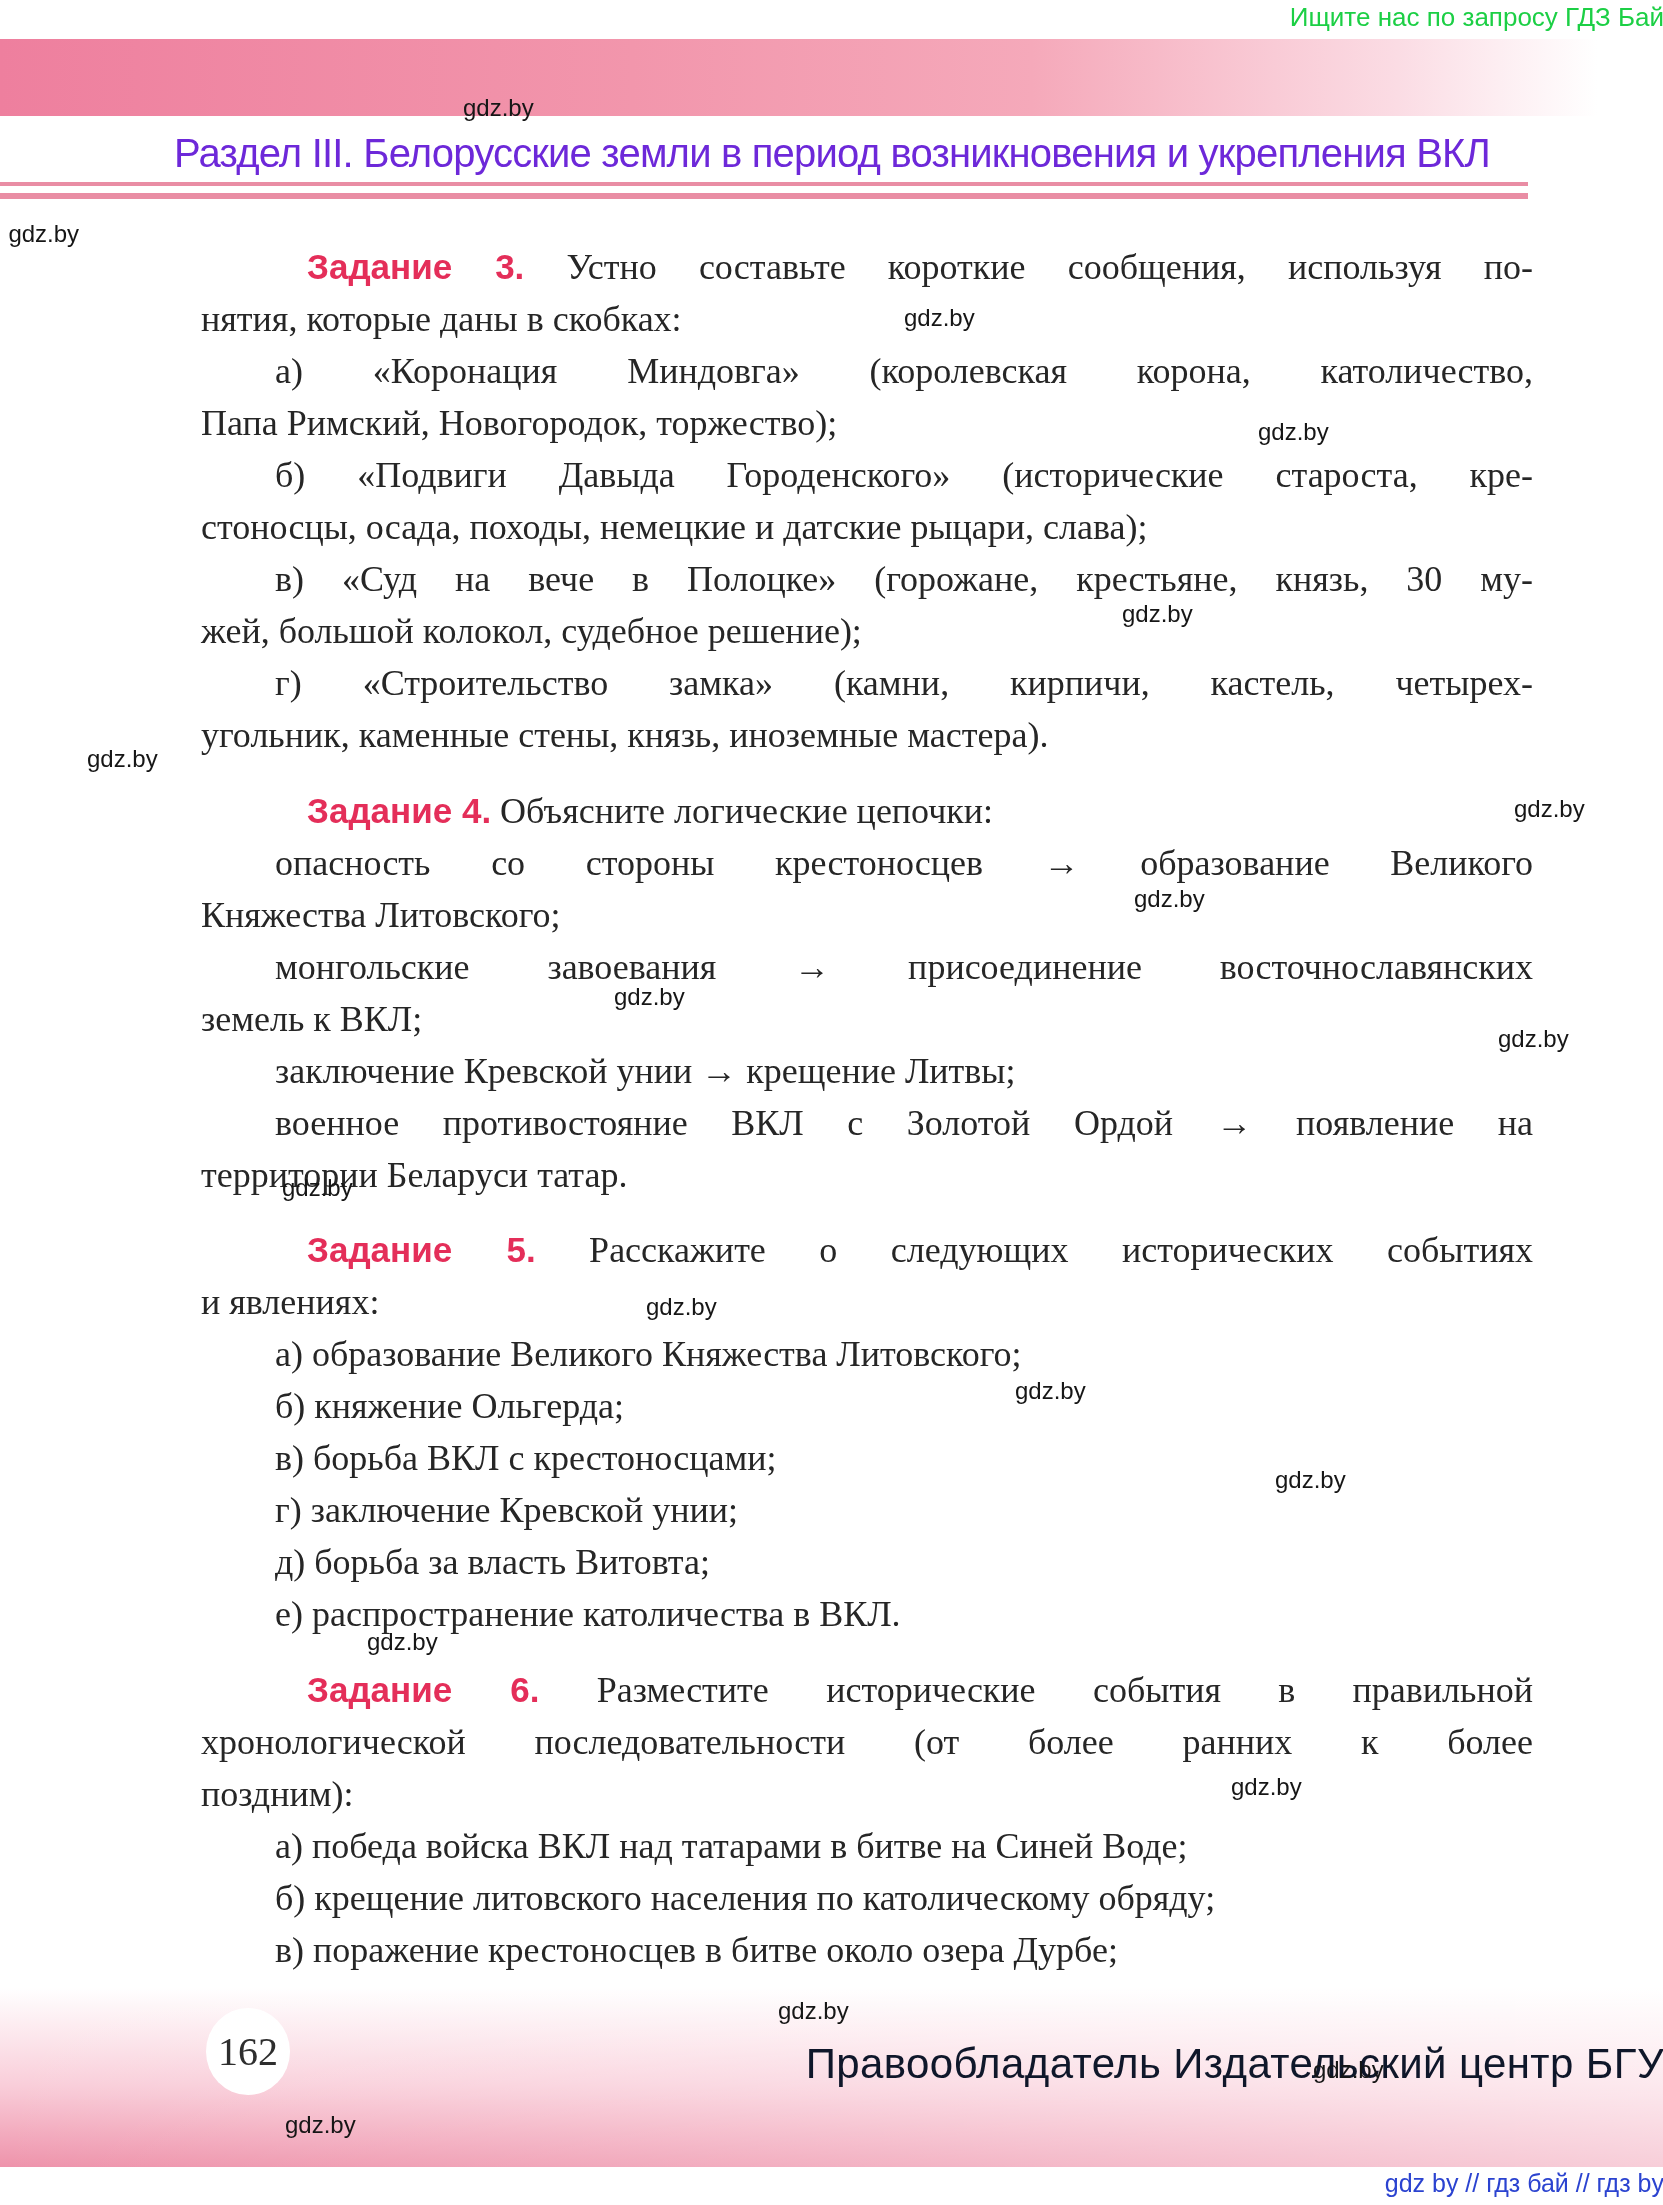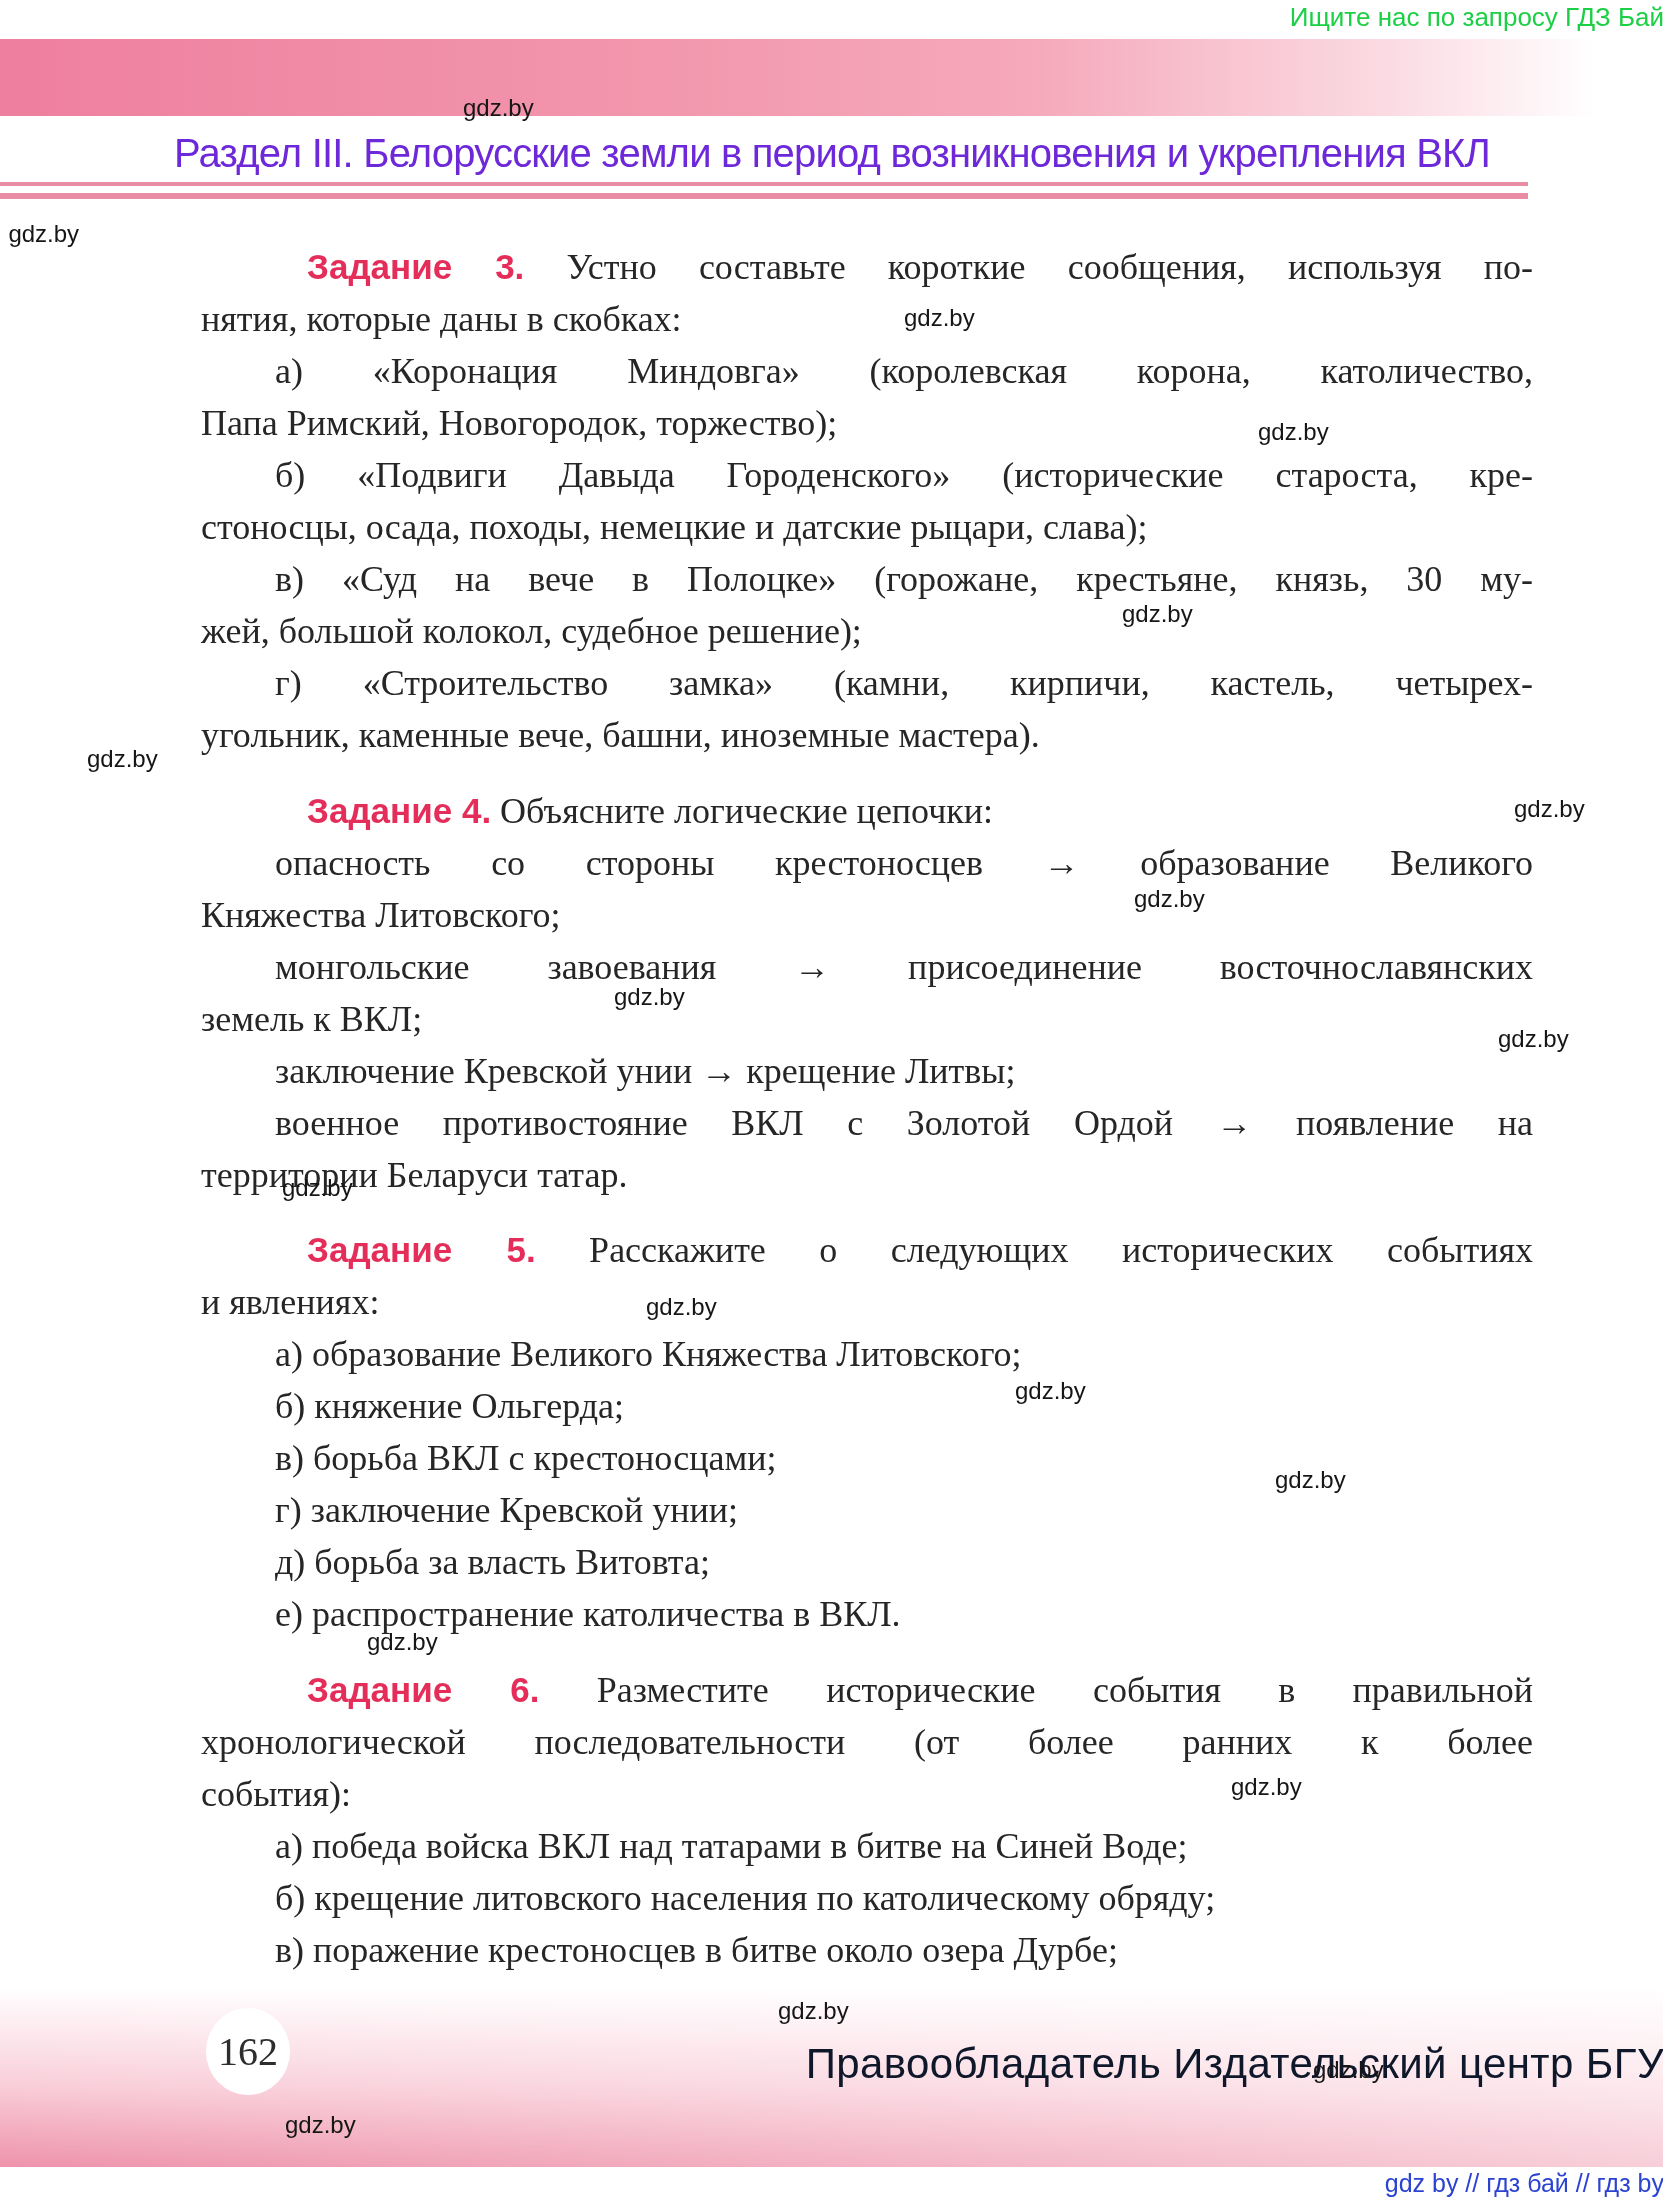--- a/index.html
+++ b/index.html
@@ -98,40 +98,40 @@
   <div class="text-block">
       <div class="line ind j"><span class="task-label">Задание 3.</span> <span>Устно составьте короткие сообщения, используя по-</span></div>
       <div class="line"><span>нятия, которые даны в скобках:</span></div>
       <div class="line ind j"><span>а) «Коронация Миндовга» (королевская корона, католичество,</span></div>
       <div class="line"><span>Папа Римский, Новогородок, торжество);</span></div>
       <div class="line ind j"><span>б) «Подвиги Давыда Городенского» (исторические староста, кре-</span></div>
       <div class="line"><span>стоносцы, осада, походы, немецкие и датские рыцари, слава);</span></div>
       <div class="line ind j"><span>в) «Суд на вече в Полоцке» (горожане, крестьяне, князь, 30 му-</span></div>
       <div class="line"><span>жей, большой колокол, судебное решение);</span></div>
       <div class="line ind j"><span>г) «Строительство замка» (камни, кирпичи, кастель, четырех-</span></div>
-      <div class="line"><span>угольник, каменные вече, башни, иноземные мастера).</span></div>
+      <div class="line"><span>угольник, каменные стены, князь, иноземные мастера).</span></div>
       <div class="line ind gap"><span class="task-label">Задание 4.</span> <span>Объясните логические цепочки:</span></div>
       <div class="line ind j"><span>опасность со стороны крестоносцев → образование Великого</span></div>
       <div class="line"><span>Княжества Литовского;</span></div>
       <div class="line ind j"><span>монгольские завоевания → присоединение восточнославянских</span></div>
       <div class="line"><span>земель к ВКЛ;</span></div>
       <div class="line ind"><span>заключение Кревской унии → крещение Литвы;</span></div>
       <div class="line ind j"><span>военное противостояние ВКЛ с Золотой Ордой → появление на</span></div>
       <div class="line"><span>территории Беларуси татар.</span></div>
       <div class="line ind j gap"><span class="task-label">Задание 5.</span> <span>Расскажите о следующих исторических событиях</span></div>
       <div class="line"><span>и явлениях:</span></div>
       <div class="line ind"><span>а) образование Великого Княжества Литовского;</span></div>
       <div class="line ind"><span>б) княжение Ольгерда;</span></div>
       <div class="line ind"><span>в) борьба ВКЛ с крестоносцами;</span></div>
       <div class="line ind"><span>г) заключение Кревской унии;</span></div>
       <div class="line ind"><span>д) борьба за власть Витовта;</span></div>
       <div class="line ind"><span>е) распространение католичества в ВКЛ.</span></div>
       <div class="line ind j gap"><span class="task-label">Задание 6.</span> <span>Разместите исторические события в правильной</span></div>
       <div class="line j"><span>хронологической последовательности (от более ранних к более</span></div>
-      <div class="line"><span>события):</span></div>
+      <div class="line"><span>поздним):</span></div>
       <div class="line ind"><span>а) победа войска ВКЛ над татарами в битве на Синей Воде;</span></div>
       <div class="line ind"><span>б) крещение литовского населения по католическому обряду;</span></div>
       <div class="line ind"><span>в) поражение крестоносцев в битве около озера Дурбе;</span></div>
     </div>
 
   <div class="wm-layer"></div>
 
   <div class="footband"></div>
 
   <div class="page-badge">

